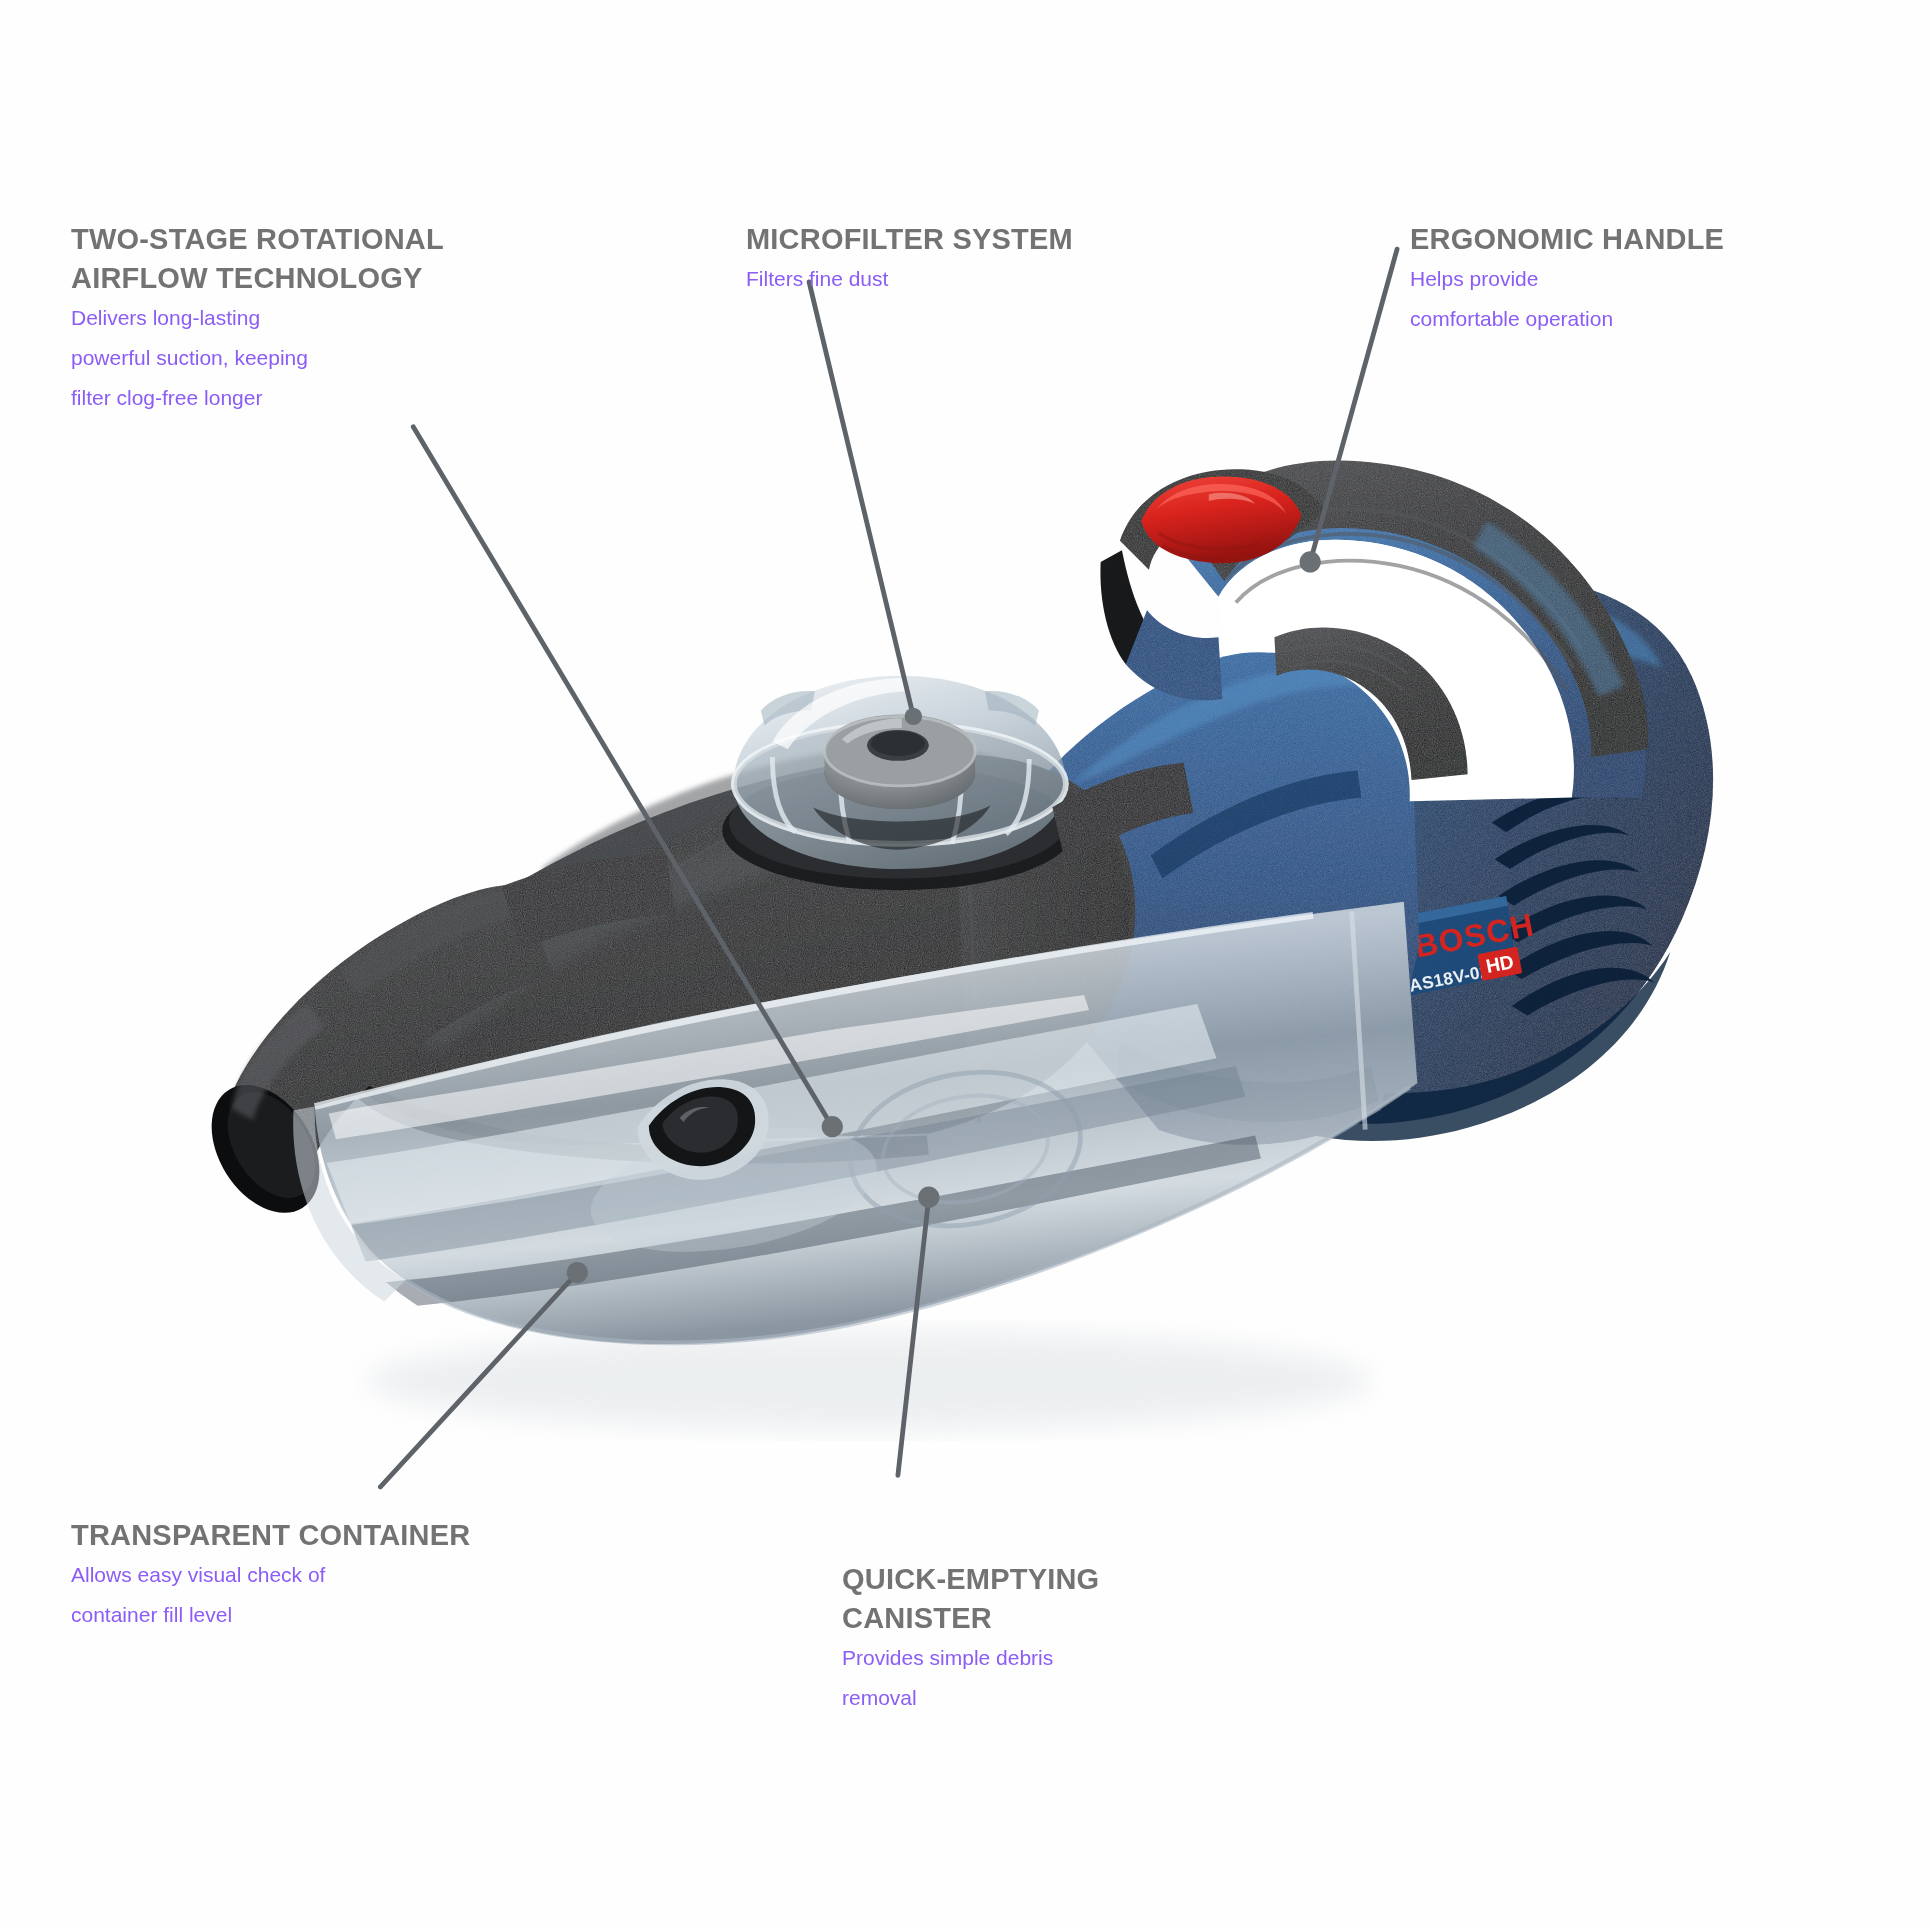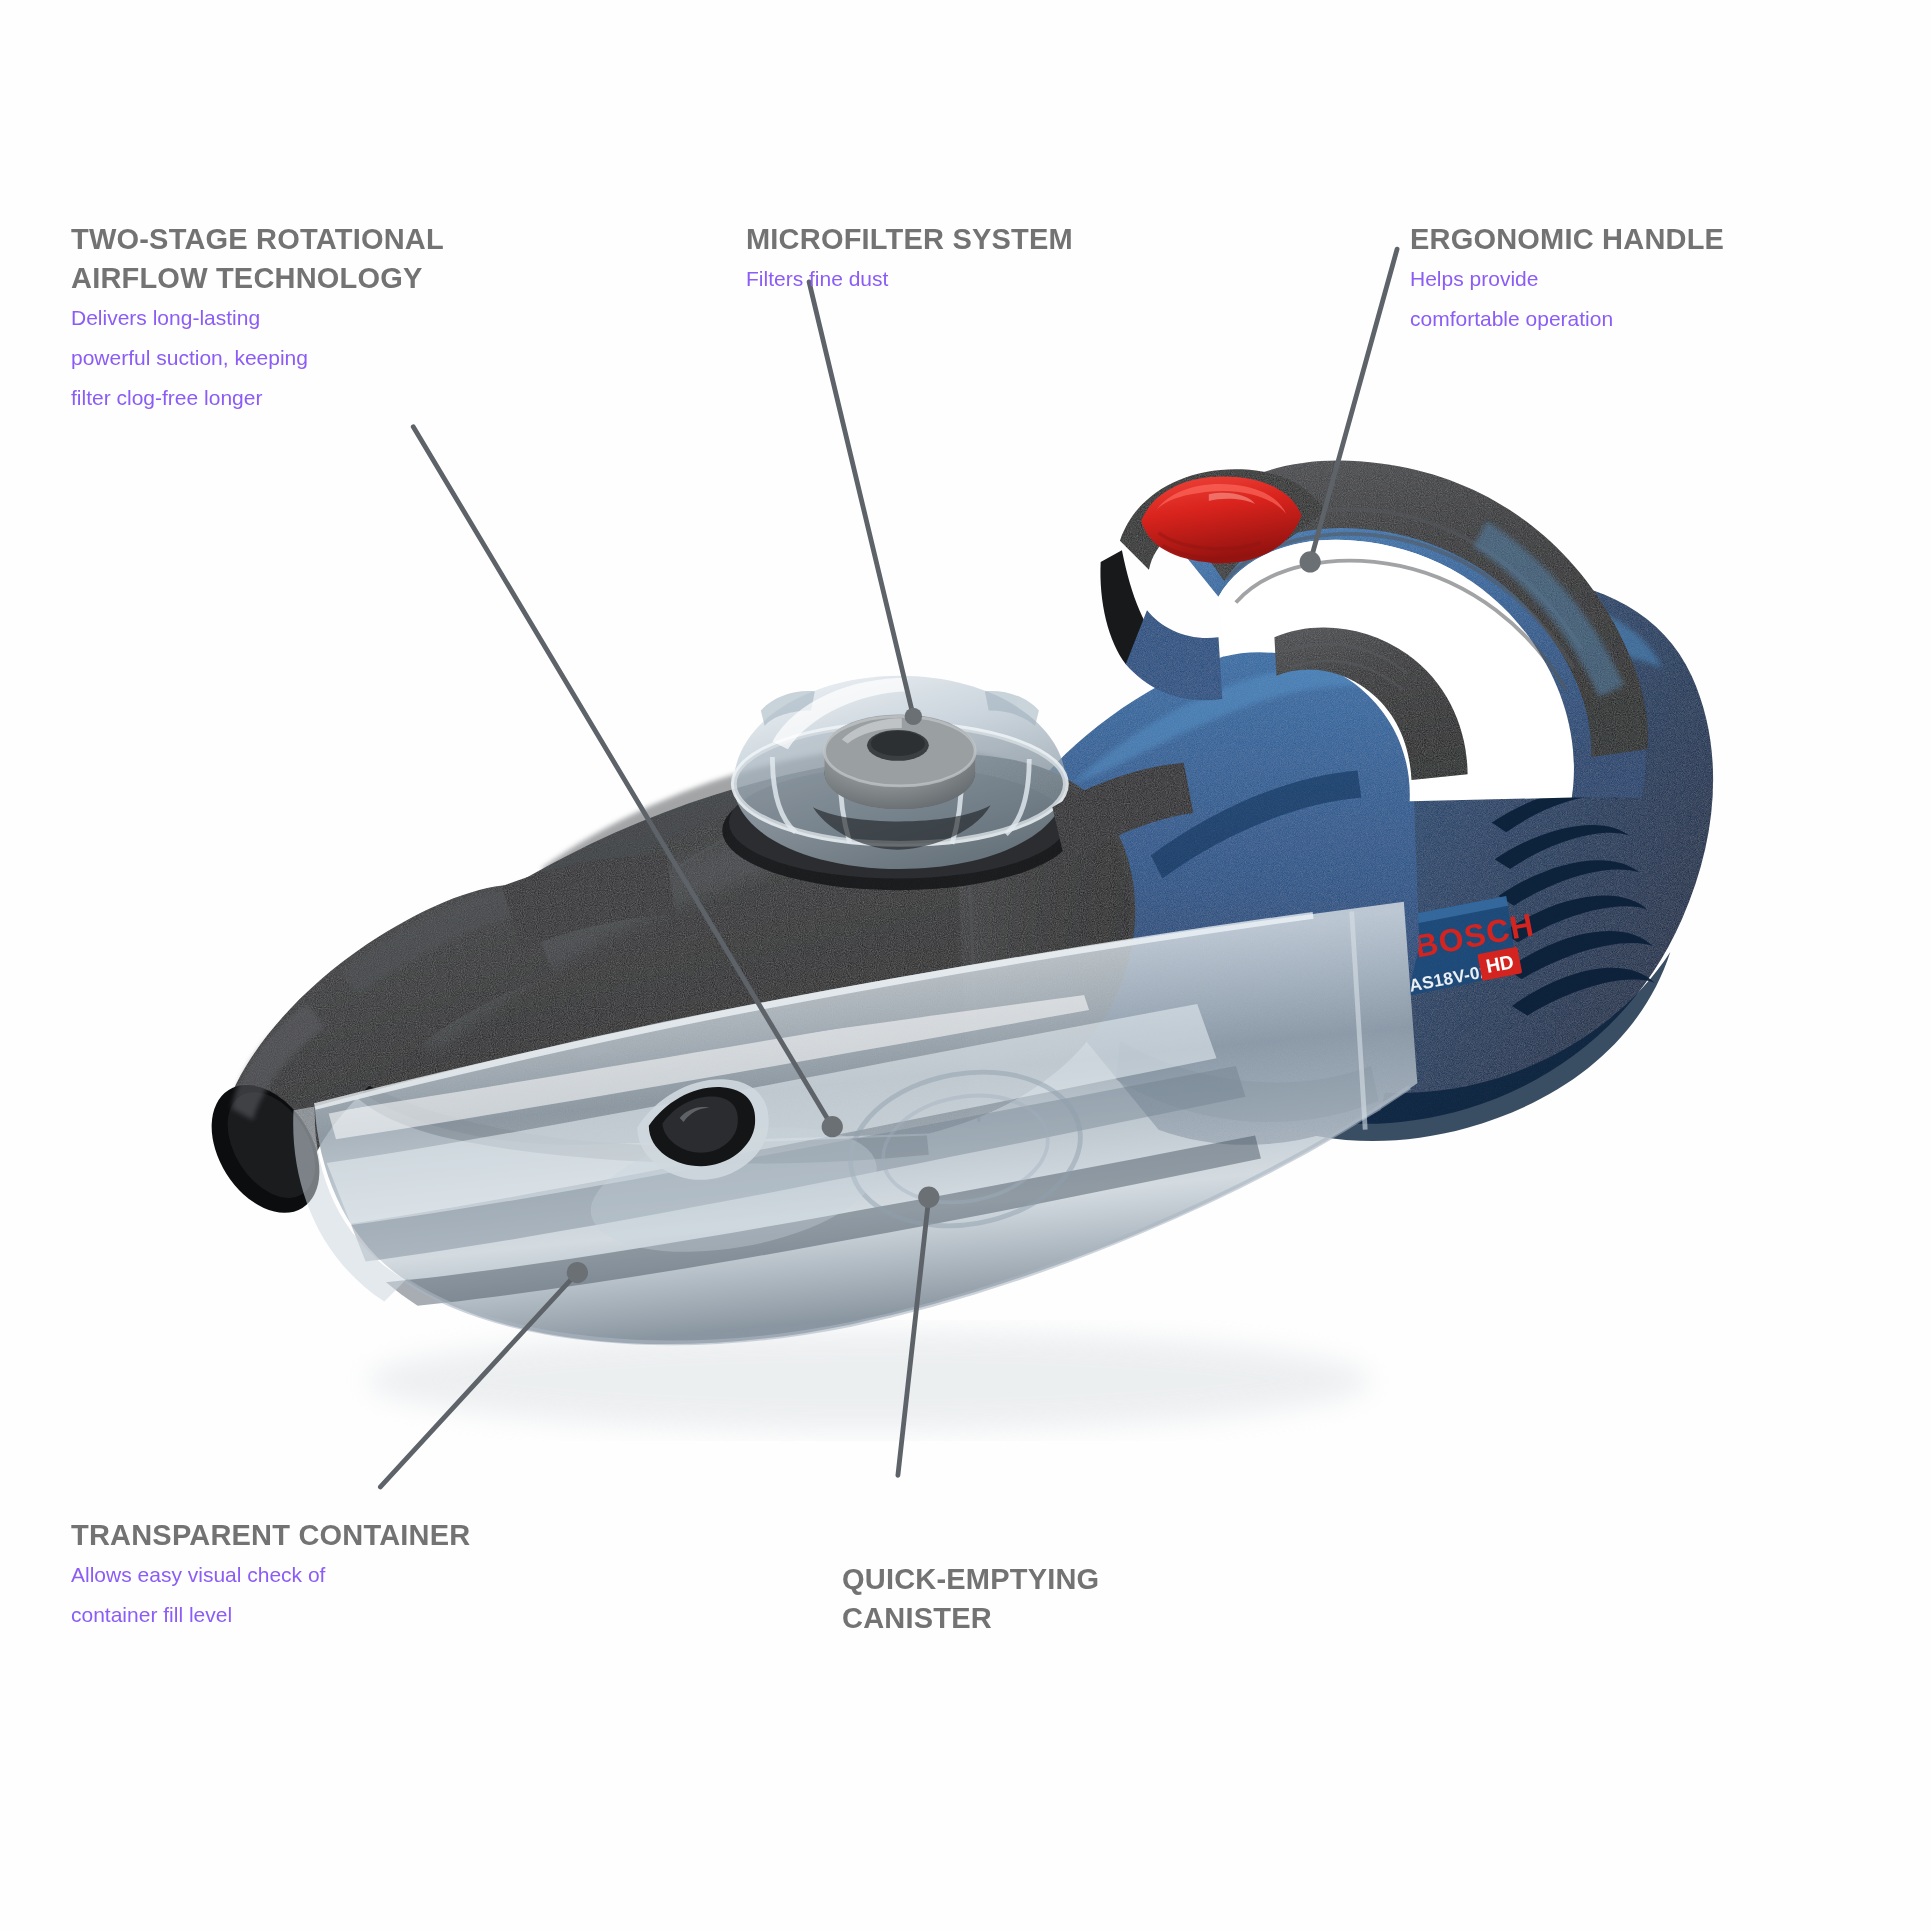--- a/index.html
+++ b/index.html
@@ -470,16 +470,18 @@
 
   <div class="callout" id="callout-container">
     <div class="c-title">TRANSPARENT CONTAINER</div>
     <div class="c-body">Allows easy visual check of
 container fill level</div>
   </div>
 
   <div class="callout" id="callout-canister">
     <div class="c-title">QUICK-EMPTYING
 CANISTER</div>
+    <div class="c-body">Provides simple debris
+removal</div>
   </div>
 
 </div>
 
 
 </body></html>

